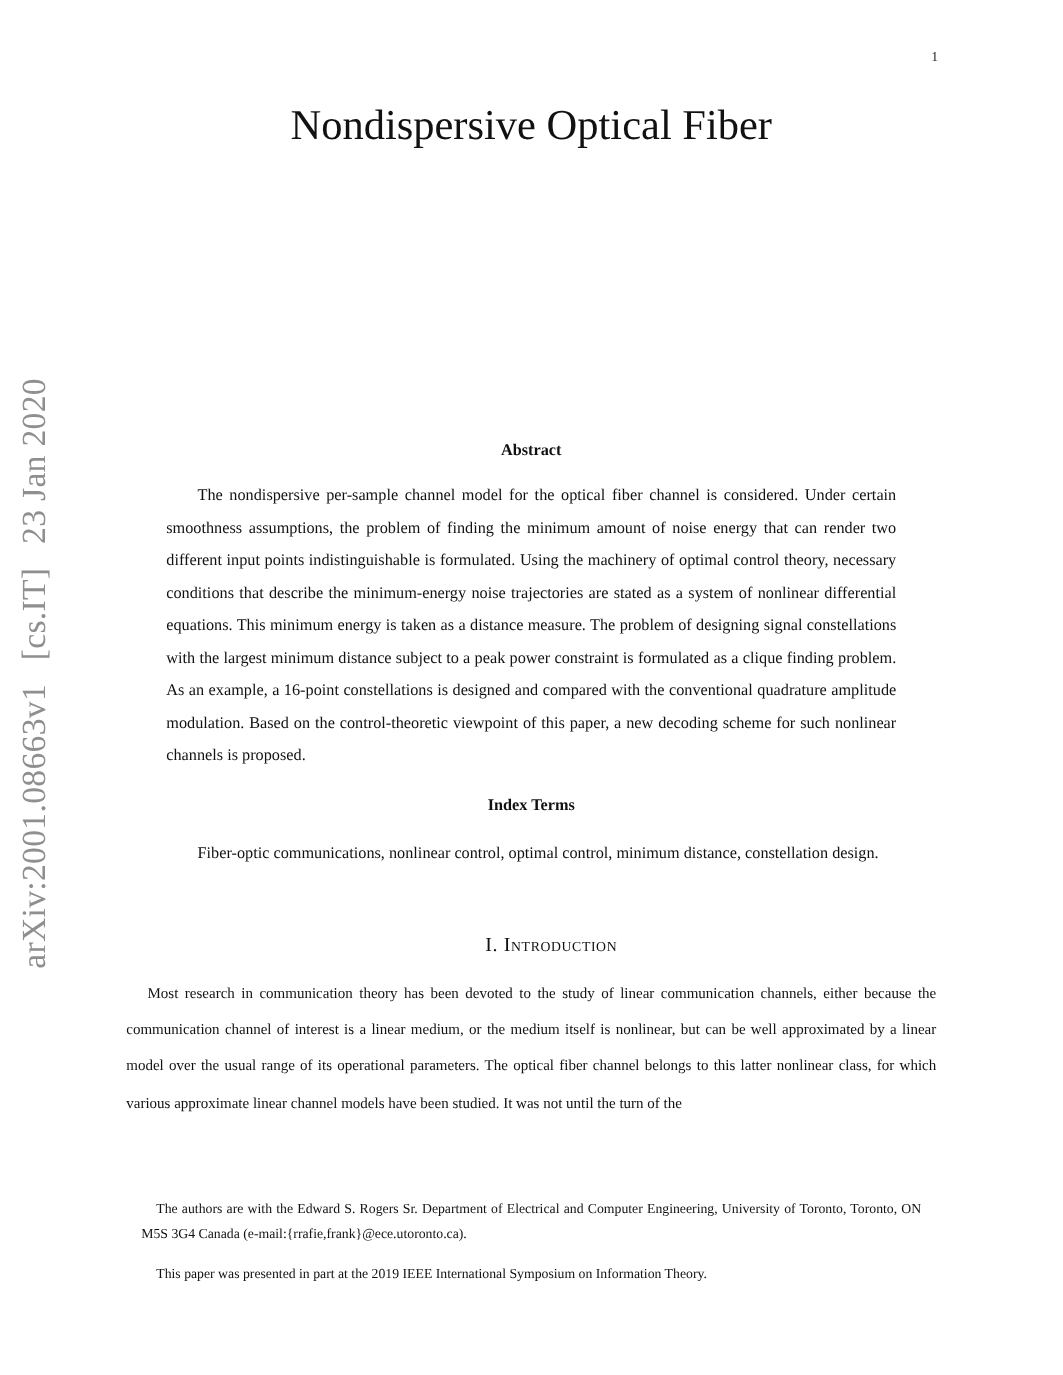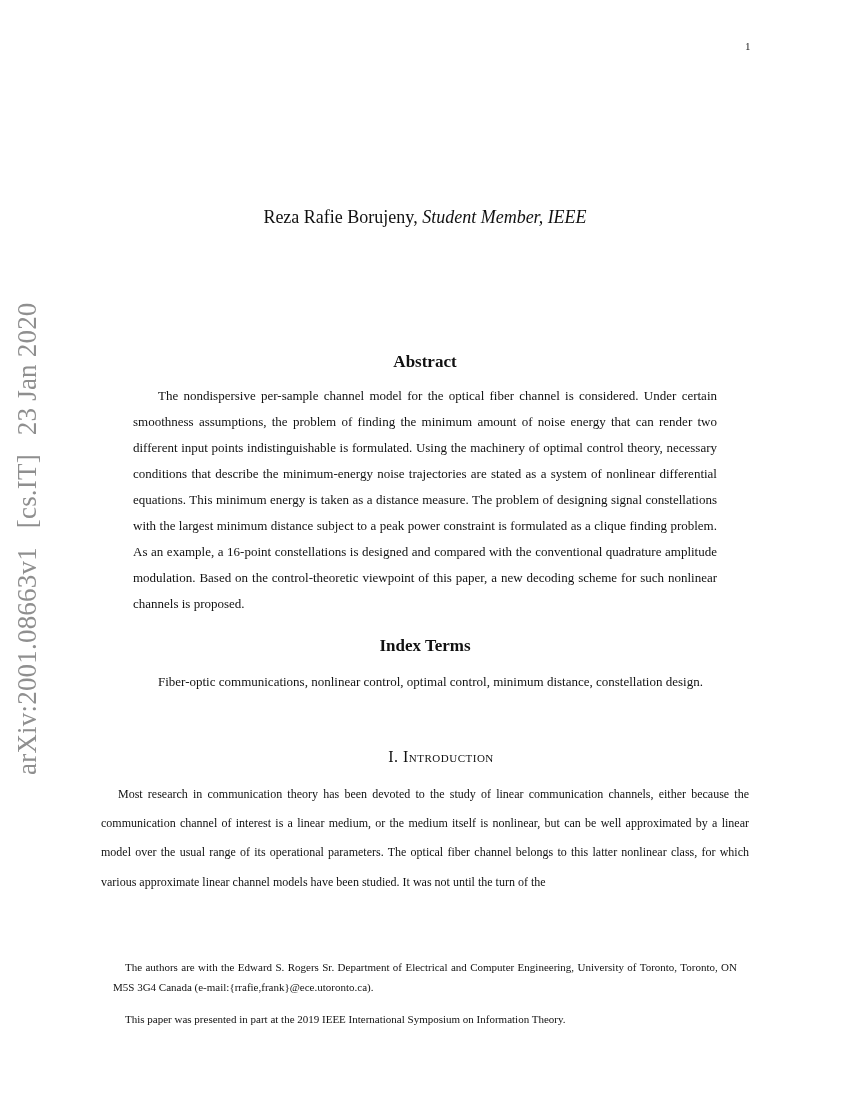--- a/index.html
+++ b/index.html
@@ -21,21 +21,21 @@
     position: absolute; left: 0; width: 850px; text-align: center;
     font-size: 34px; line-height: 57px; top: 72px; color: #111;
   }
   .authors {
     position: absolute; left: 0; width: 850px; text-align: center;
     top: 201px; font-size: 18px; line-height: 33px;
   }
   .authors i { font-style: italic; }
   .section-head {
     position: absolute; left: 0; width: 850px; text-align: center;
-    font-weight: bold; font-size: 17px;
+    font-weight: bold; font-size: 13px;
   }
   .abstract-body, .index-body {
     position: absolute; left: 133px; width: 584px;
     font-size: 13px; line-height: 26px; text-align: justify;
     text-indent: 25px;
   }
   .intro-head {
     position: absolute; left: 16px; width: 850px; text-align: center;
     top: 748px; font-size: 16px; letter-spacing: 0.5px;
   }
@@ -56,26 +56,24 @@
 
 <div class="page-number">1</div>
 
 <div class="arxiv-stamp">
   <span>arXiv:2001.08663v1</span>
   <span>[cs.IT]</span>
   <span>23 Jan 2020</span>
 </div>
 
 <div class="title">
+  <div>Nondispersive Optical Fiber</div>
 </div>
 
 <div class="authors">
-  <div>
-    <span></span><span>Reza Rafie Borujeny, </span><i>Student Member, IEEE</i>
-  </div>
 </div>
 
 <div class="section-head" style="top:352px;">Abstract</div>
 <div class="abstract-body" style="top:383px;">The nondispersive per-sample channel model for the optical fiber channel is considered. Under certain smoothness assumptions, the problem of finding the minimum amount of noise energy that can render two different input points indistinguishable is formulated. Using the machinery of optimal control theory, necessary conditions that describe the minimum-energy noise trajectories are stated as a system of nonlinear differential equations. This minimum energy is taken as a distance measure. The problem of designing signal constellations with the largest minimum distance subject to a peak power constraint is formulated as a clique finding problem. As an example, a 16-point constellations is designed and compared with the conventional quadrature amplitude modulation. Based on the control-theoretic viewpoint of this paper, a new decoding scheme for such nonlinear channels is proposed.</div>
 
 <div class="section-head" style="top:636px;">Index Terms</div>
 <div class="index-body" style="top:669px;">Fiber-optic communications, nonlinear control, optimal control, minimum distance, constellation design.</div>
 
 <div class="intro-head">
   <span>I. </span><span class="sc">Introduction</span>

